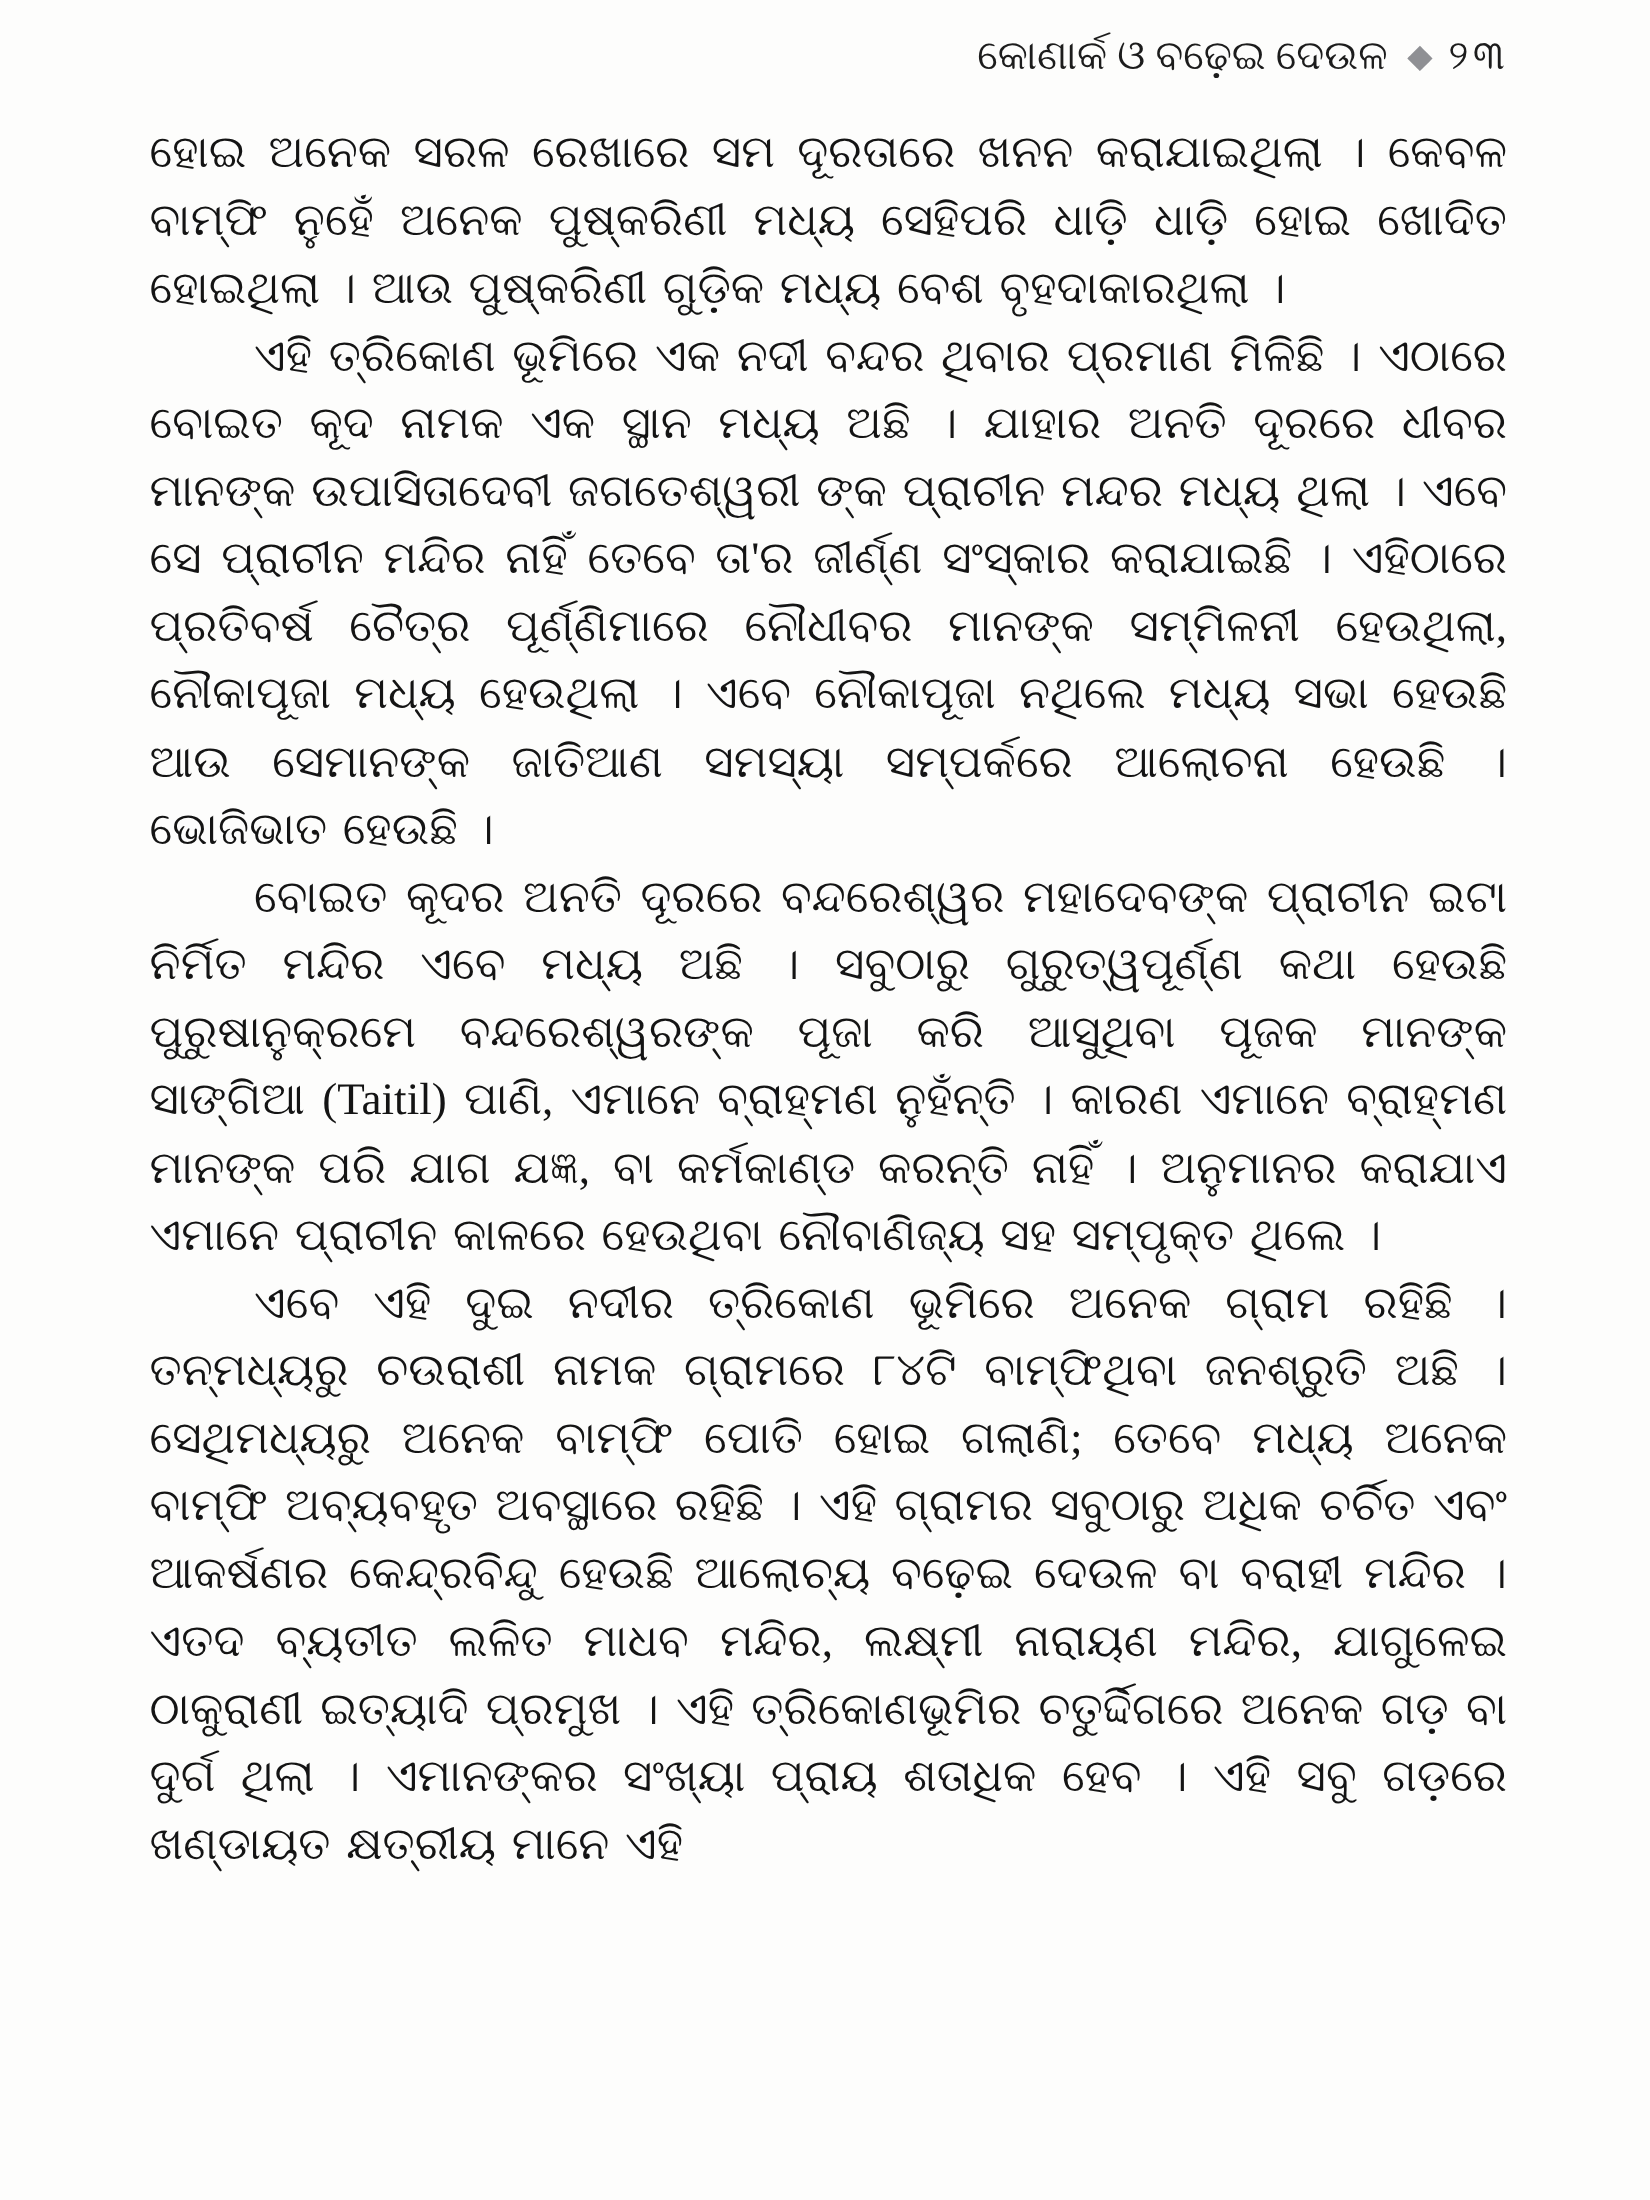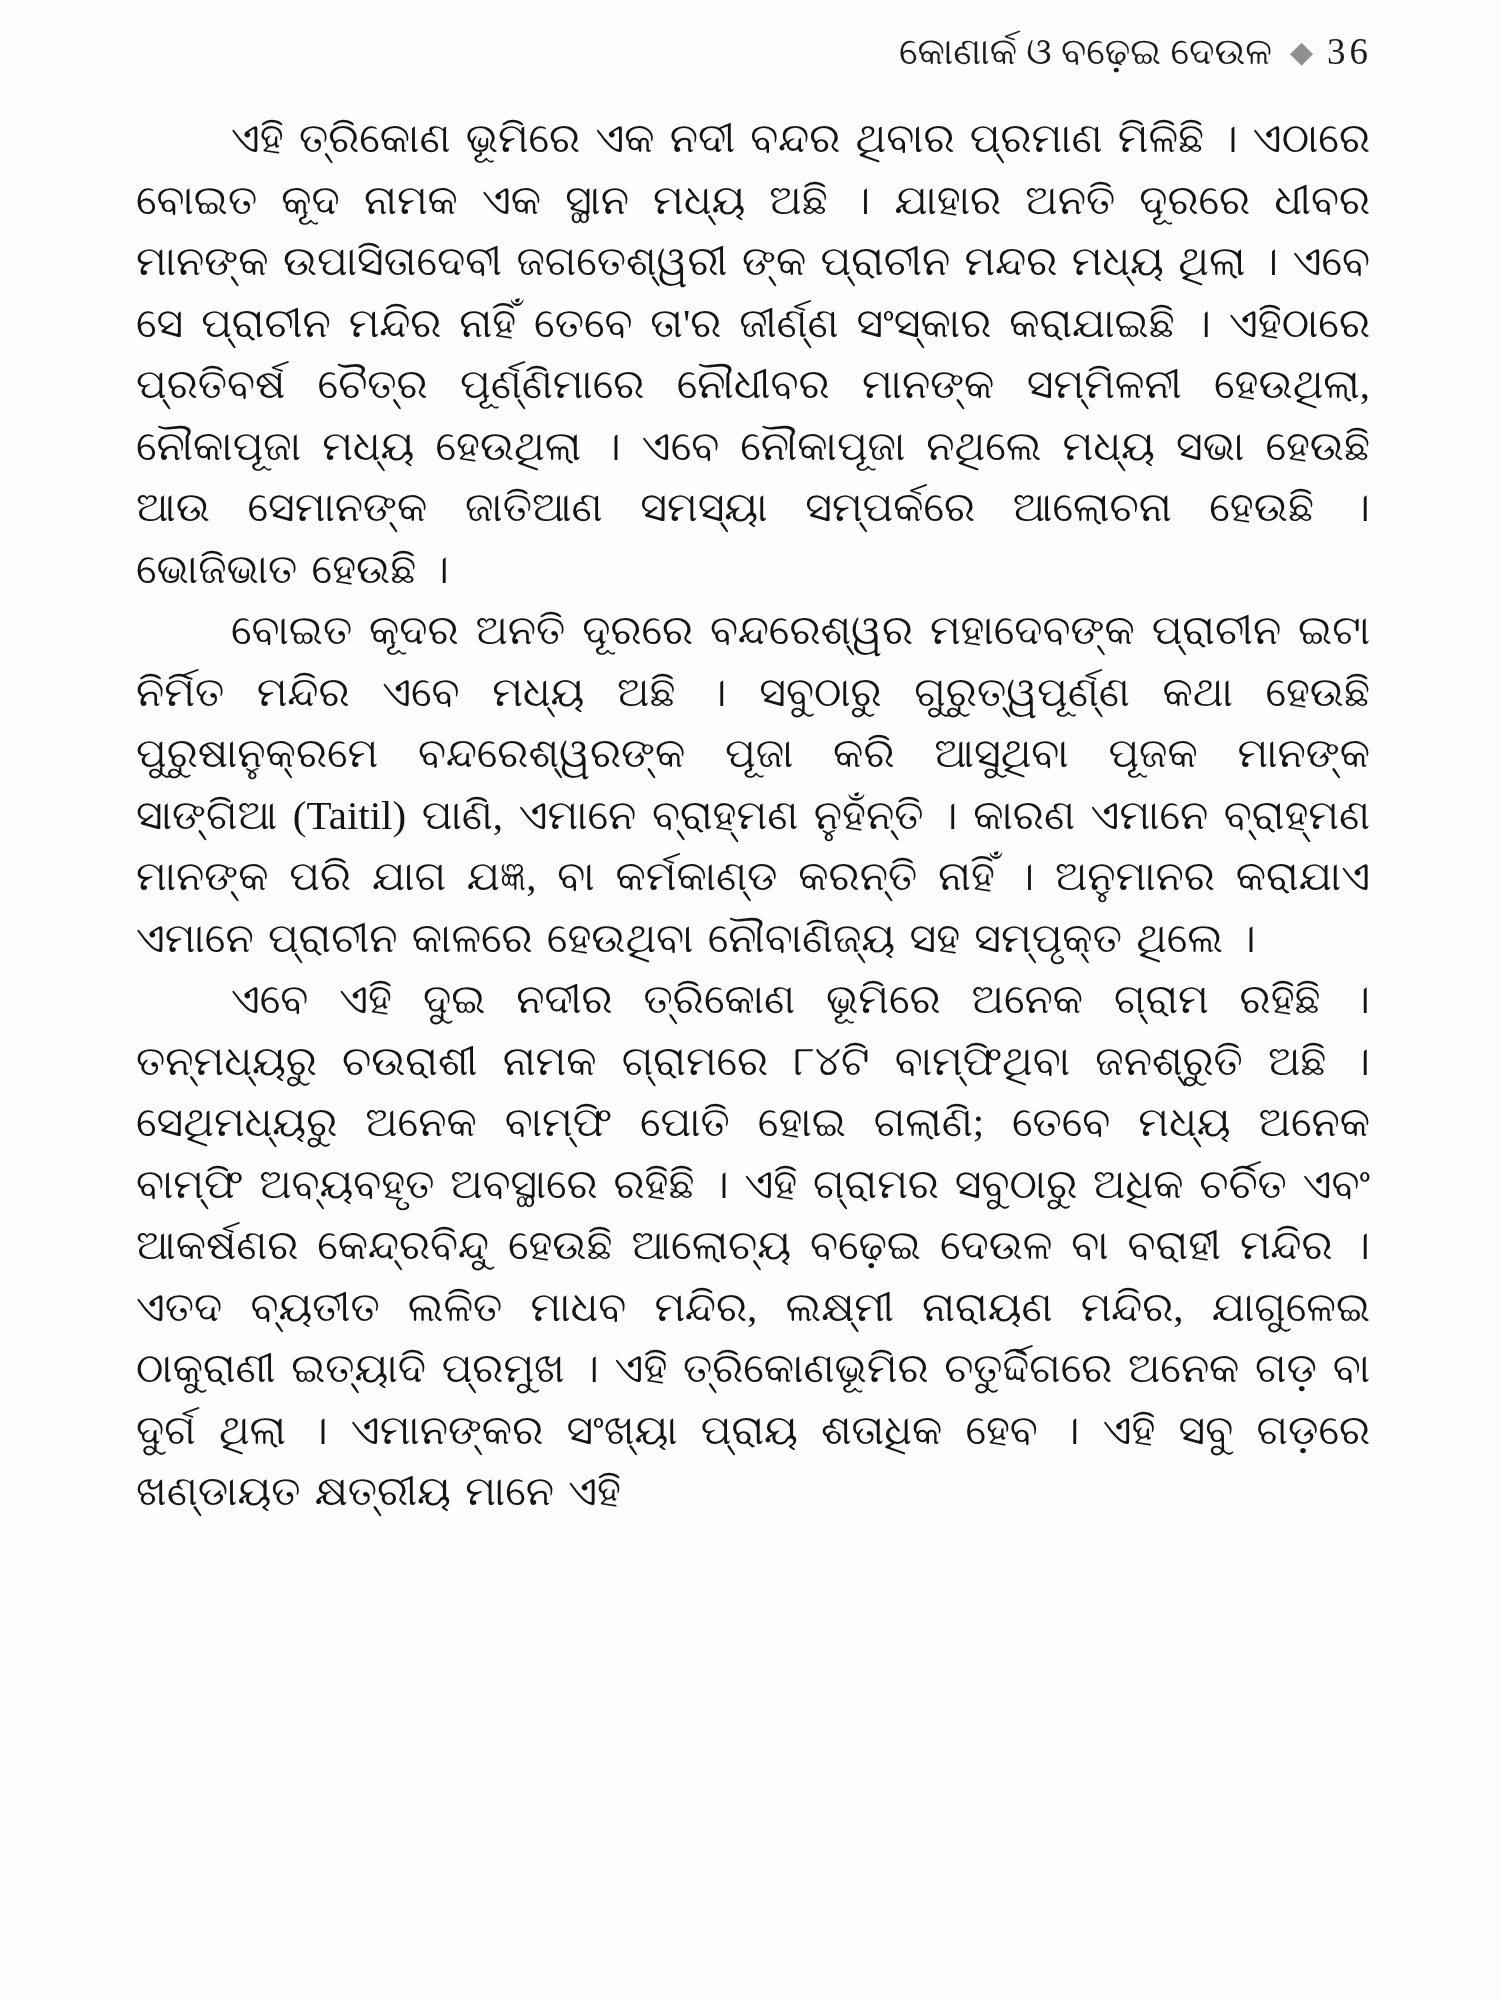--- a/index.html
+++ b/index.html
@@ -55,22 +55,23 @@
   .para.no-indent {
     text-indent: 0;
   }
 </style>
 </head>
 <body>
 
 <div class="page">
 
   <div class="header">
-    <span>କୋଣାର୍କ ଓ ବଢ଼େଇ ଦେଉଳ</span><span class="diamond">◆</span><span class="pagenum">36</span>
+    <span>କୋଣାର୍କ ଓ ବଢ଼େଇ ଦେଉଳ</span><span class="diamond">◆</span><span class="pagenum">୨୩</span>
   </div>
 
   <div class="body-text">
+    <p class="para no-indent">ହୋଇ ଅନେକ ସରଳ ରେଖାରେ ସମ ଦୂରତାରେ ଖନନ କରାଯାଇଥିଲା । କେବଳ ବାମ୍ଫି ନୁହେଁ ଅନେକ ପୁଷ୍କରିଣୀ ମଧ୍ୟ ସେହିପରି ଧାଡ଼ି ଧାଡ଼ି ହୋଇ ଖୋଦିତ ହୋଇଥିଲା । ଆଉ ପୁଷ୍କରିଣୀ ଗୁଡ଼ିକ ମଧ୍ୟ ବେଶ ବୃହଦାକାରଥିଲା ।</p>
     <p class="para">ଏହି ତ୍ରିକୋଣ ଭୂମିରେ ଏକ ନଦୀ ବନ୍ଦର ଥିବାର ପ୍ରମାଣ ମିଳିଛି । ଏଠାରେ ବୋଇତ କୂଦ ନାମକ ଏକ ସ୍ଥାନ ମଧ୍ୟ ଅଛି । ଯାହାର ଅନତି ଦୂରରେ ଧୀବର ମାନଙ୍କ ଉପାସିତାଦେବୀ ଜଗତେଶ୍ୱରୀ ଙ୍କ ପ୍ରାଚୀନ ମନ୍ଦର ମଧ୍ୟ ଥିଲା । ଏବେ ସେ ପ୍ରାଚୀନ ମନ୍ଦିର ନାହିଁ ତେବେ ତା'ର ଜୀର୍ଣ୍ଣ ସଂସ୍କାର କରାଯାଇଛି । ଏହିଠାରେ ପ୍ରତିବର୍ଷ ଚୈତ୍ର ପୂର୍ଣ୍ଣିମାରେ ନୌଧୀବର ମାନଙ୍କ ସମ୍ମିଳନୀ ହେଉଥିଲା, ନୌକାପୂଜା ମଧ୍ୟ ହେଉଥିଲା । ଏବେ ନୌକାପୂଜା ନଥିଲେ ମଧ୍ୟ ସଭା ହେଉଛି ଆଉ ସେମାନଙ୍କ ଜାତିଆଣ ସମସ୍ୟା ସମ୍ପର୍କରେ ଆଲୋଚନା ହେଉଛି । ଭୋଜିଭାତ ହେଉଛି ।</p>
     <p class="para">ବୋଇତ କୂଦର ଅନତି ଦୂରରେ ବନ୍ଦରେଶ୍ୱର ମହାଦେବଙ୍କ ପ୍ରାଚୀନ ଇଟା ନିର୍ମିତ ମନ୍ଦିର ଏବେ ମଧ୍ୟ ଅଛି । ସବୁଠାରୁ ଗୁରୁତ୍ୱପୂର୍ଣ୍ଣ କଥା ହେଉଛି ପୁରୁଷାନୁକ୍ରମେ ବନ୍ଦରେଶ୍ୱରଙ୍କ ପୂଜା କରି ଆସୁଥିବା ପୂଜକ ମାନଙ୍କ ସାଙ୍ଗିଆ (Taitil) ପାଣି, ଏମାନେ ବ୍ରାହ୍ମଣ ନୁହଁନ୍ତି । କାରଣ ଏମାନେ ବ୍ରାହ୍ମଣ ମାନଙ୍କ ପରି ଯାଗ ଯଜ୍ଞ, ବା କର୍ମକାଣ୍ଡ କରନ୍ତି ନାହିଁ । ଅନୁମାନର କରାଯାଏ ଏମାନେ ପ୍ରାଚୀନ କାଳରେ ହେଉଥିବା ନୌବାଣିଜ୍ୟ ସହ ସମ୍ପୃକ୍ତ ଥିଲେ ।</p>
     <p class="para">ଏବେ ଏହି ଦୁଇ ନଦୀର ତ୍ରିକୋଣ ଭୂମିରେ ଅନେକ ଗ୍ରାମ ରହିଛି । ତନ୍ମଧ୍ୟରୁ ଚଉରାଶୀ ନାମକ ଗ୍ରାମରେ ୮୪ଟି ବାମ୍ଫିଥିବା ଜନଶ୍ରୁତି ଅଛି । ସେଥିମଧ୍ୟରୁ ଅନେକ ବାମ୍ଫି ପୋତି ହୋଇ ଗଲାଣି; ତେବେ ମଧ୍ୟ ଅନେକ ବାମ୍ଫି ଅବ୍ୟବହୃତ ଅବସ୍ଥାରେ ରହିଛି । ଏହି ଗ୍ରାମର ସବୁଠାରୁ ଅଧିକ ଚର୍ଚିତ ଏବଂ ଆକର୍ଷଣର କେନ୍ଦ୍ରବିନ୍ଦୁ ହେଉଛି ଆଲୋଚ୍ୟ ବଢ଼େଇ ଦେଉଳ ବା ବରାହୀ ମନ୍ଦିର । ଏତଦ ବ୍ୟତୀତ ଲଳିତ ମାଧବ ମନ୍ଦିର, ଲକ୍ଷ୍ମୀ ନାରାୟଣ ମନ୍ଦିର, ଯାଗୁଳେଇ ଠାକୁରାଣୀ ଇତ୍ୟାଦି ପ୍ରମୁଖ । ଏହି ତ୍ରିକୋଣଭୂମିର ଚତୁର୍ଦ୍ଦିଗରେ ଅନେକ ଗଡ଼ ବା ଦୁର୍ଗ ଥିଲା । ଏମାନଙ୍କର ସଂଖ୍ୟା ପ୍ରାୟ ଶତାଧିକ ହେବ । ଏହି ସବୁ ଗଡ଼ରେ ଖଣ୍ଡାୟତ କ୍ଷତ୍ରୀୟ ମାନେ ଏହି</p>
   </div>
 
 </div>
 
 </body></html>

